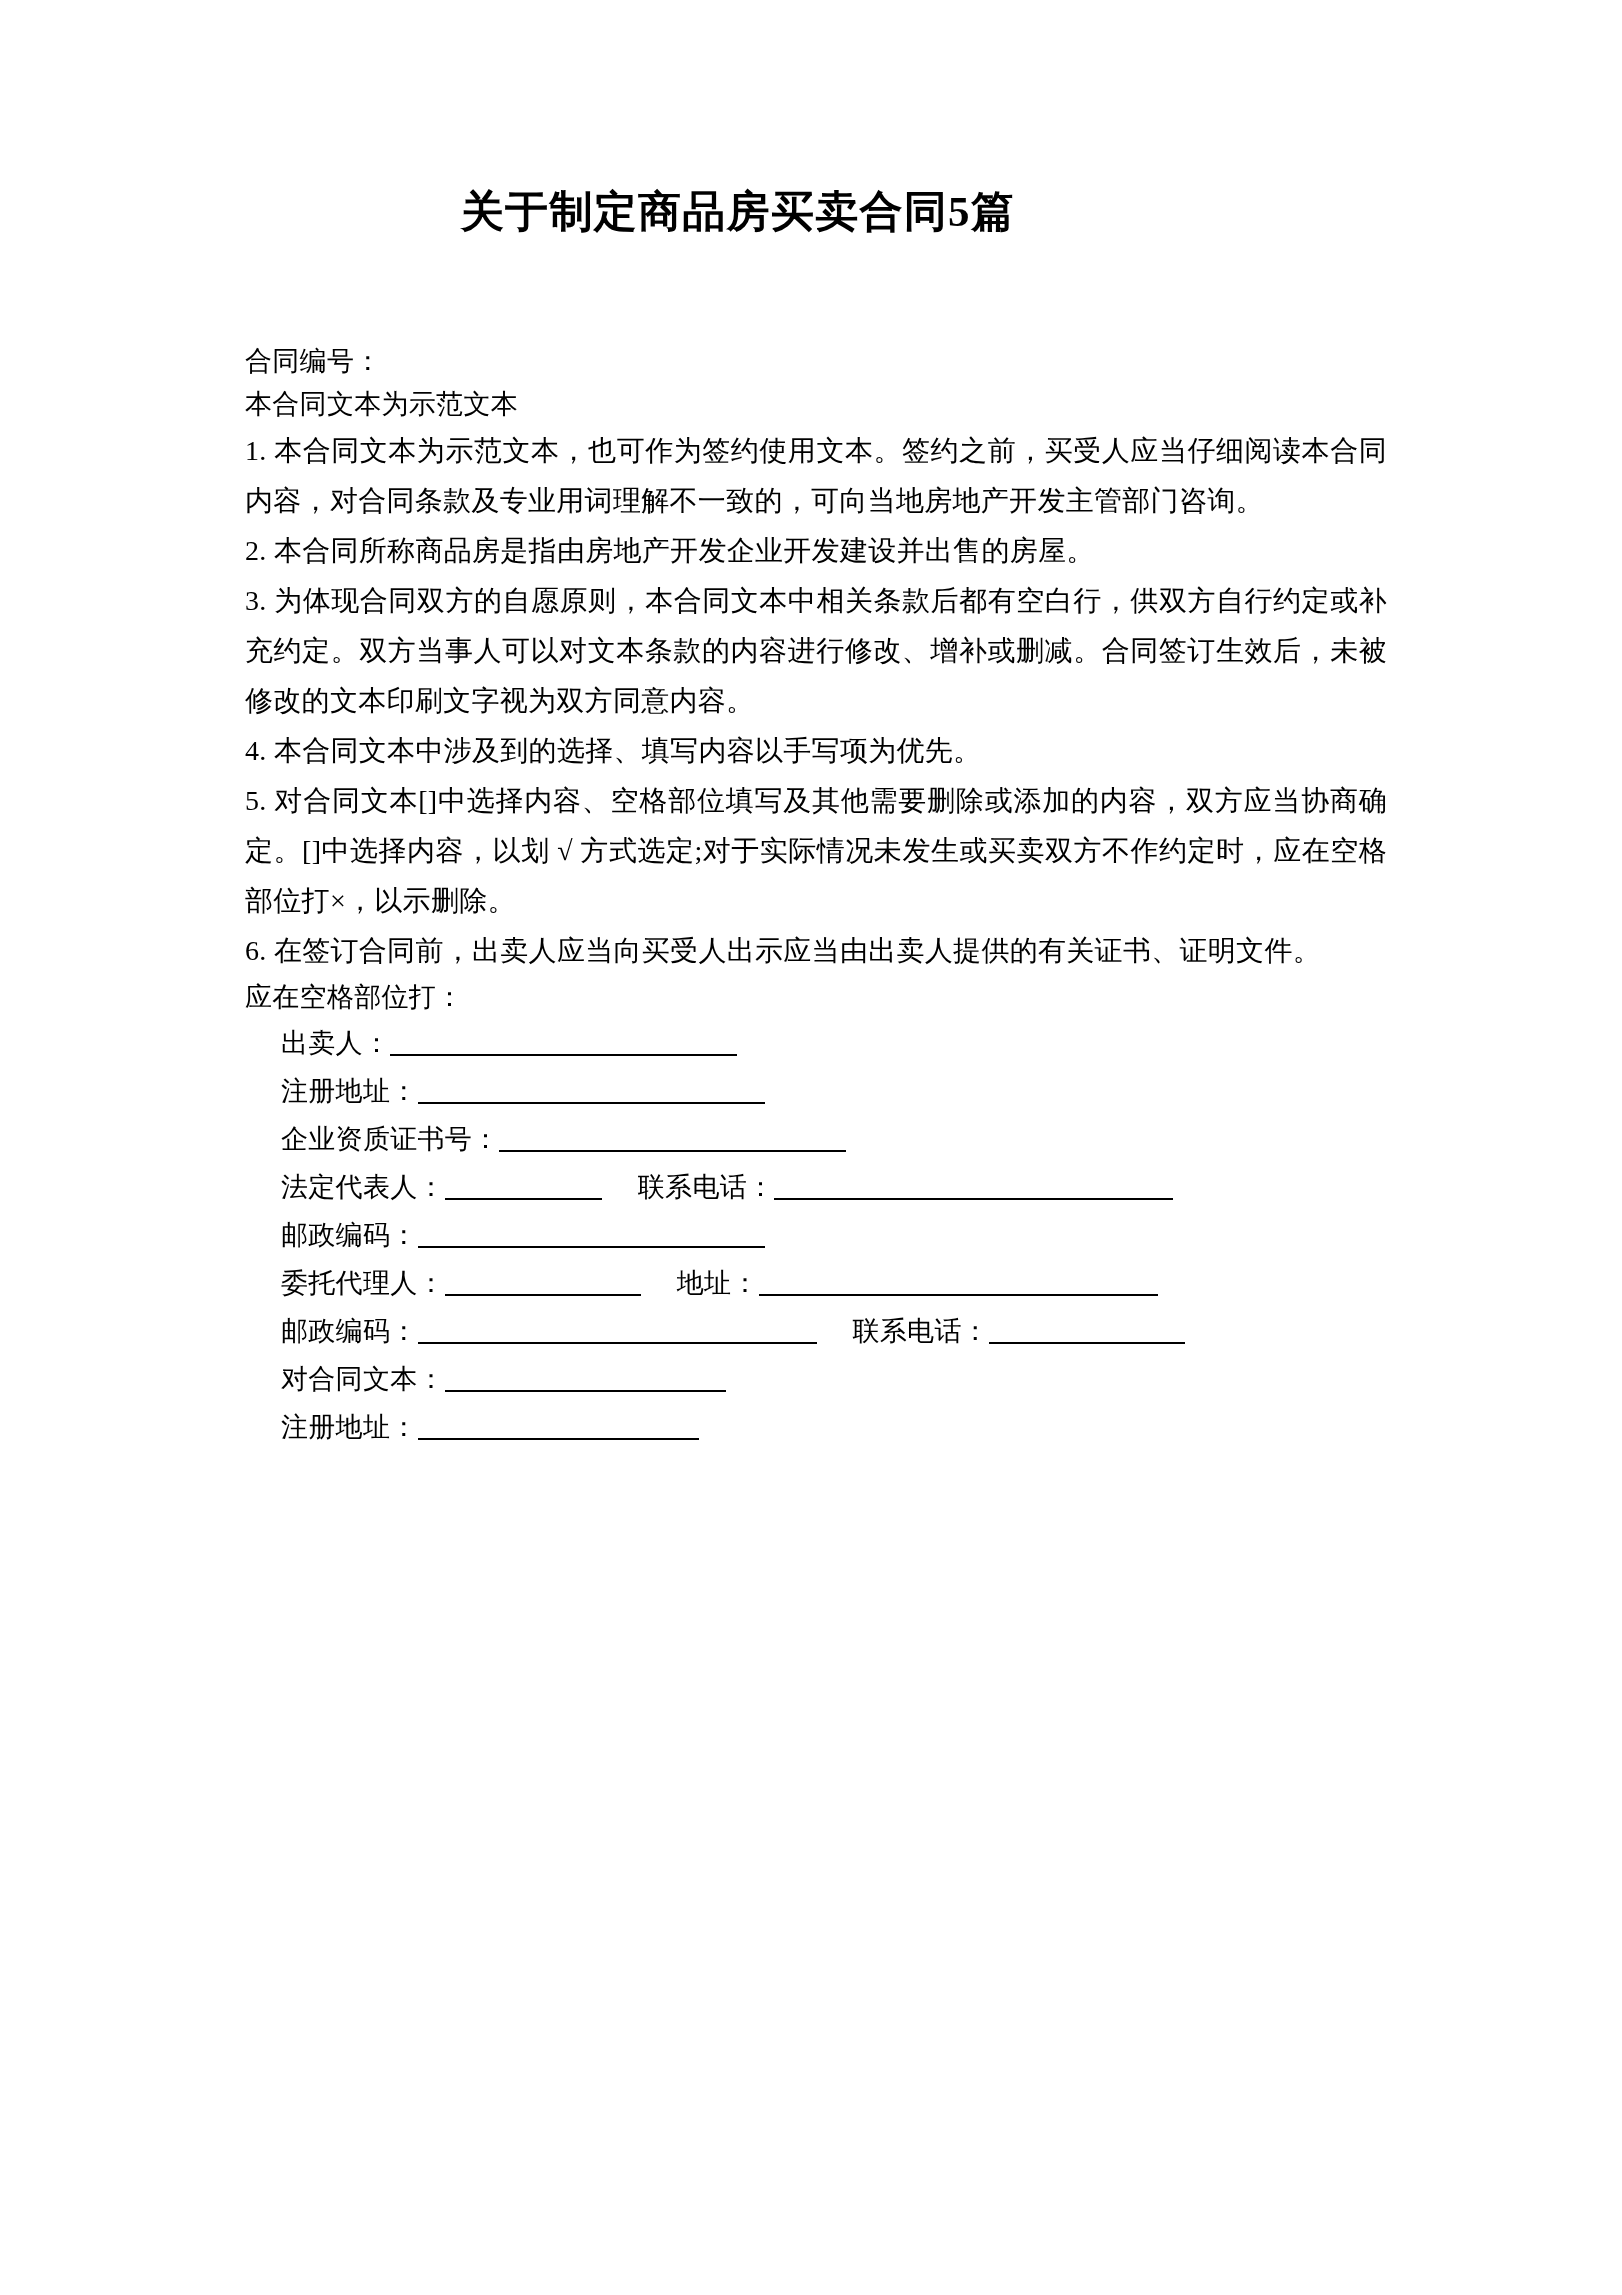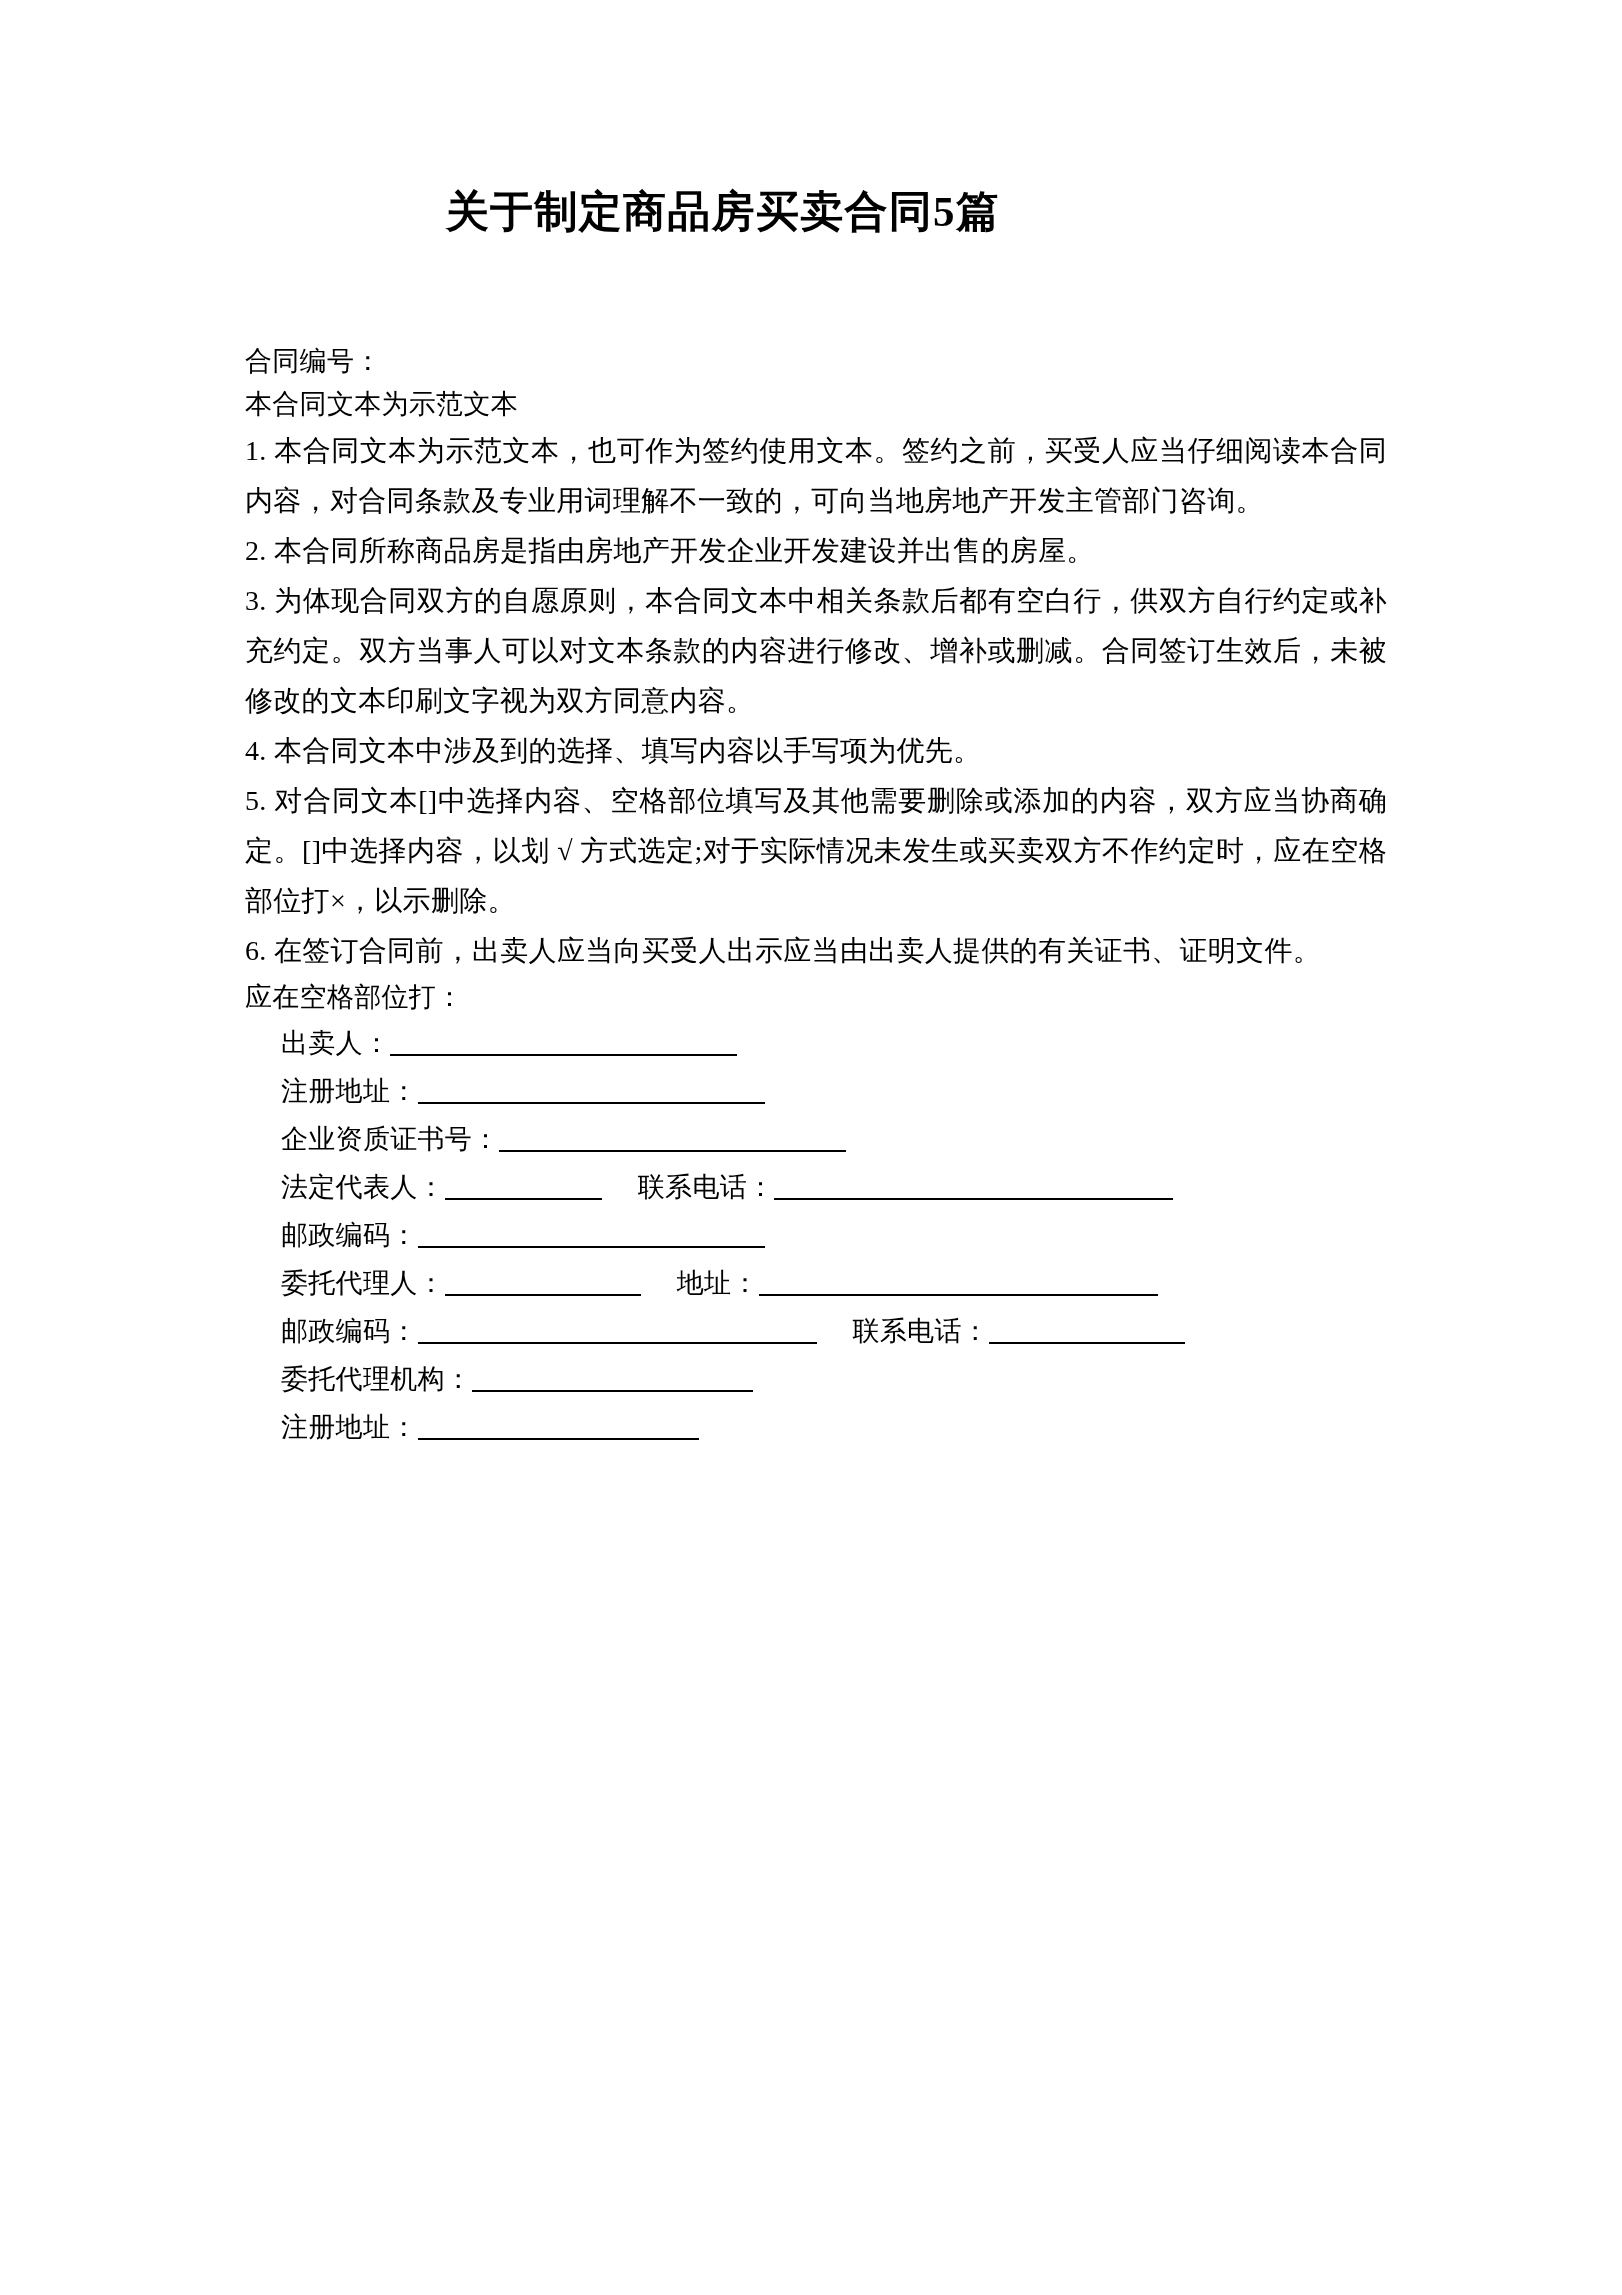--- a/index.html
+++ b/index.html
@@ -23,20 +23,21 @@
     position: absolute;
     left: 0;
     top: 186px;
     width: 1446px;
     text-align: center;
     font-size: 43px;
     font-weight: bold;
     letter-spacing: 1.3px;
     line-height: 1.2;
     white-space: nowrap;
+    padding-left: 15px;
   }
   .body-block {
     position: absolute;
     left: 245px;
     top: 340px;
     width: 1142px;
     font-family: Liberation Serif, serif;
   }
   
   .line-tight {
@@ -125,21 +126,21 @@
 
       <div class="form-row">
         <span class="form-label">委托代理人：</span><span class="blank b-md"></span><span class="form-label">地址：</span><span class="blank b-2xl"></span>
       </div>
 
       <div class="form-row">
         <span class="form-label">邮政编码：</span><span class="blank b-2xl"></span><span class="form-label">联系电话：</span><span class="blank b-md"></span>
       </div>
 
       <div class="form-row">
-        <span class="form-label">委托代理机构：</span><span class="blank b-lg"></span>
+        <span class="form-label">对合同文本：</span><span class="blank b-lg"></span>
       </div>
 
       <div class="form-row">
         <span class="form-label">注册地址：</span><span class="blank b-lg"></span>
       </div>
 
     </div>
 
   </div>
 

